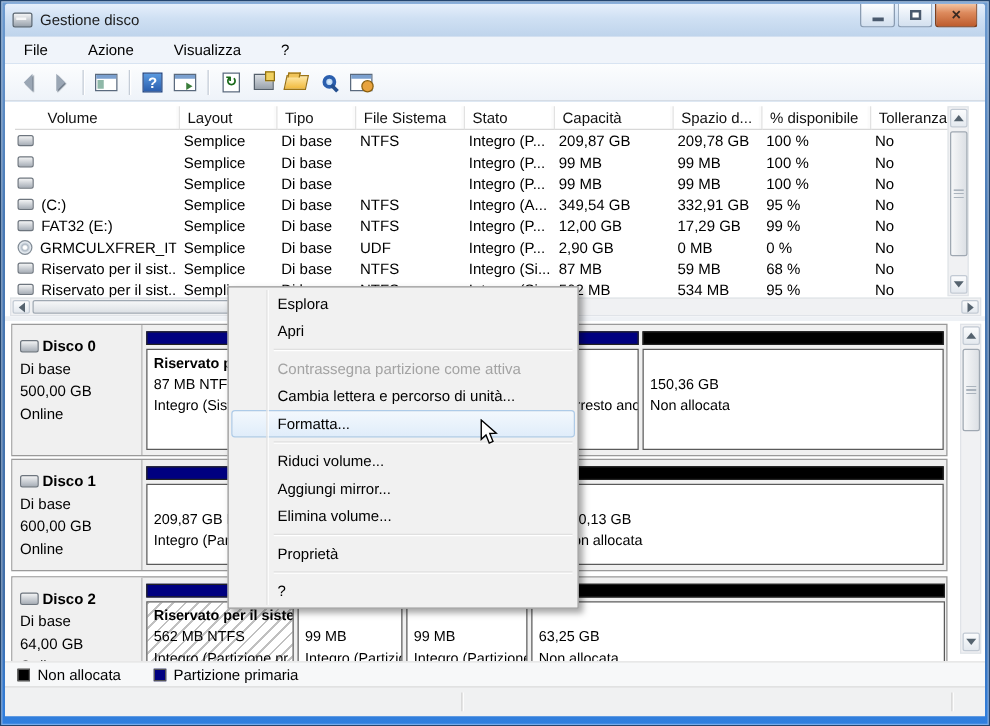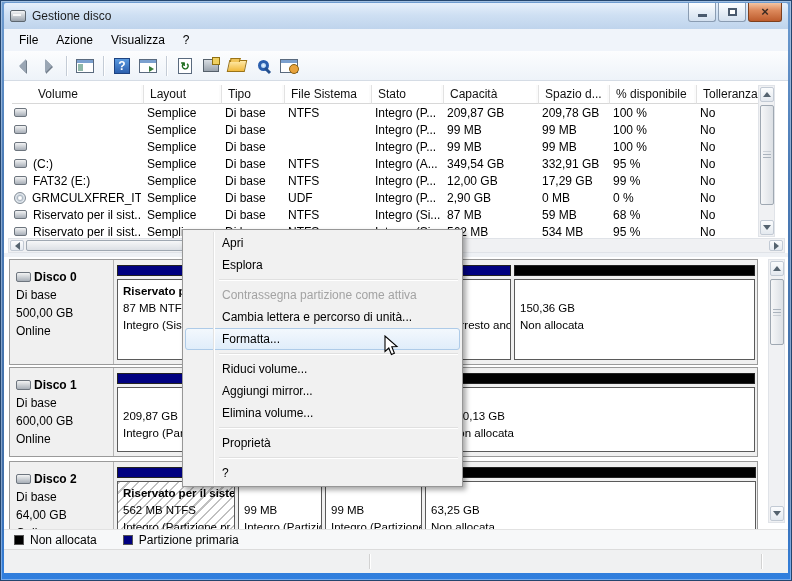--- a/index.html
+++ b/index.html
@@ -22,21 +22,21 @@
   .win-btns{display:flex;gap:2px;align-items:flex-start;margin-top:-8px;}
   .wbtn{width:28px;height:19px;border:1px solid #8a9cb2;border-top:none;border-radius:0 0 3px 3px;
     background:linear-gradient(#fdfeff,#e9f0f8 45%,#d3e0ef);display:flex;align-items:center;justify-content:center;}
   .wbtn.close{width:34px;background:linear-gradient(#f4c5a2,#dd8a5d 40%,#bd5c2d);border-color:#7e3f1d;}
   .glyph{display:block;}
   .g-minimize{width:9px;height:3px;background:#4a5a6e;margin-top:8px;}
   .g-restore{width:9px;height:8px;border:2px solid #4a5a6e;background:#fff;}
   .g-close{color:#3a2a22;font-weight:bold;font-size:13px;line-height:13px;}
   
   .menubar{position:absolute;left:3px;top:28px;right:3px;height:22px;background:#f0f4fa;
-    display:flex;align-items:center;padding-left:6px;}
+    display:flex;align-items:center;padding-left:6px;gap:14px;}
   .mitem{padding:3px 9px;}
   
   .toolbar{position:absolute;left:3px;top:50px;right:3px;height:30px;
     background:linear-gradient(#fcfdfe,#eef3f9);border-bottom:1px solid #d5dce5;
     display:flex;align-items:center;padding-left:6px;gap:2px;}
   .tsep{width:1px;height:20px;background:#c4ccd6;box-shadow:1px 0 0 #fff;margin:0 4px;}
   .tbtn{width:24px;height:24px;display:flex;align-items:center;justify-content:center;position:relative;}
   .ic{display:block;position:relative;}
   .ic-back,.ic-forward{width:0;height:0;border:7px solid transparent;}
   .ic-back{border-right-color:#9aa6b4;border-left:none;filter:drop-shadow(1px 1px 0 #717d8a);}
@@ -466,22 +466,22 @@
         <span>Partizione primaria</span>
       </span>
     </div>
 
   <div class="statusbar">
     <span class="sb-div" style="left:365px;"></span>
     <span class="sb-div" style="left:757px;"></span>
   </div>
 
   <div class="ctxmenu" id="ctxmenu">
+      <div class="citem">Esplora</div>
       <div class="citem">Apri</div>
-      <div class="citem">Esplora</div>
       <div class="csep"></div>
       <div class="citem disabled">Contrassegna partizione come attiva</div>
       <div class="citem">Cambia lettera e percorso di unità...</div>
       <div class="citem highlight">Formatta...</div>
       <div class="csep"></div>
       <div class="citem">Riduci volume...</div>
       <div class="citem">Aggiungi mirror...</div>
       <div class="citem">Elimina volume...</div>
       <div class="csep"></div>
       <div class="citem">Proprietà</div>

